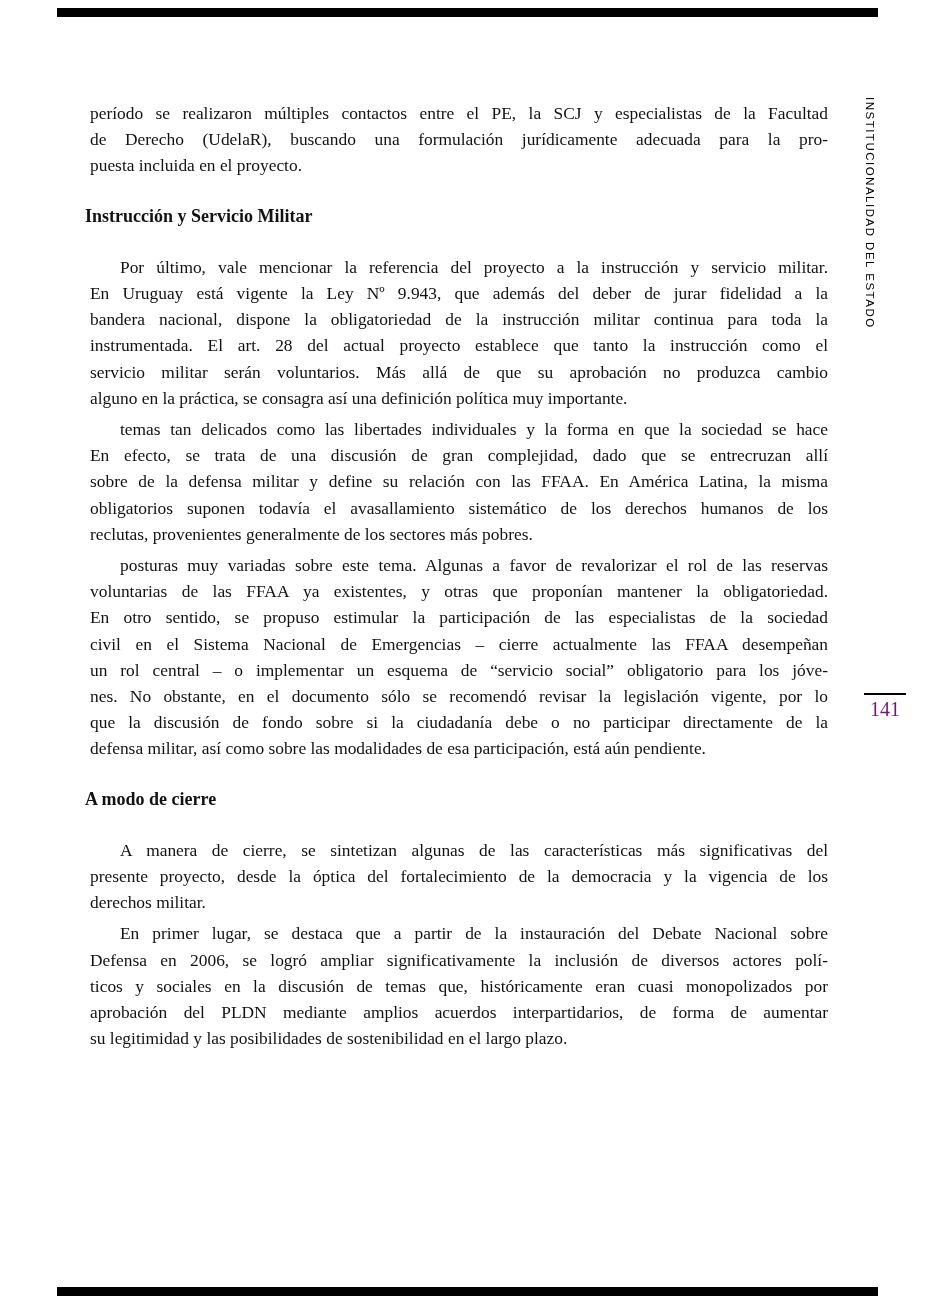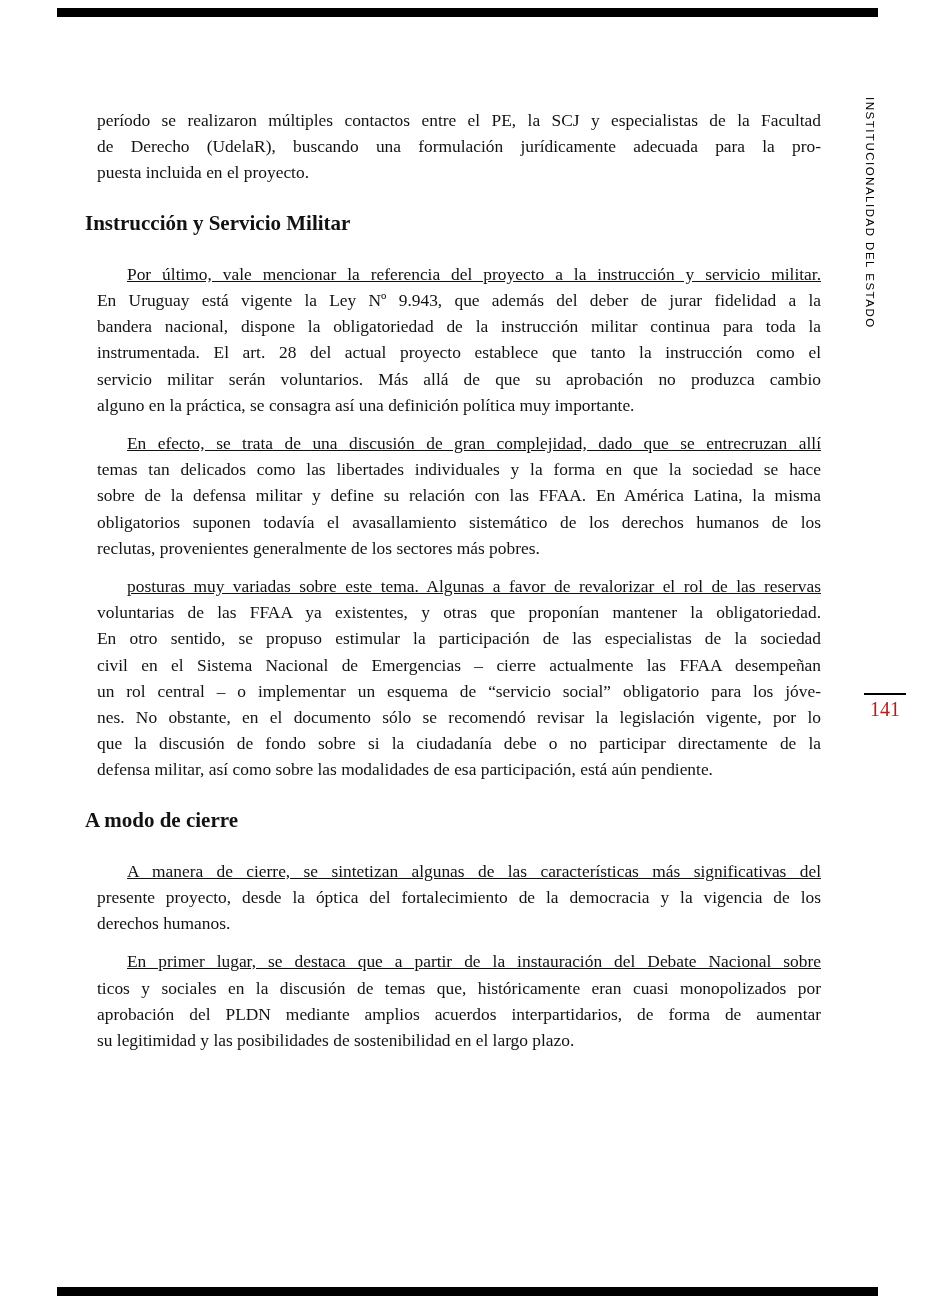--- a/index.html
+++ b/index.html
@@ -27,36 +27,35 @@
   .scan-bar.bottom { top: 1287px; }
 
   #content {
     position: absolute;
     left: 85px;
     top: 95px;
     width: 748px;
     font-size: 17.4px;
     line-height: 26.2px;
   }
-  .para { margin: 12px; }
+  .para { margin: 5px; }
   .line {
     text-align: justify;
     text-align-last: justify;
     white-space: normal;
   }
   .line.last {
     text-align-last: left;
   }
   .para.indent .line:first-child {
     text-indent: 30px;
-    text-decoration: underline;
   }
   .heading {
     font-weight: bold;
-    font-size: 21px;
+    font-size: 18px;
     margin-top: 24px;
     margin-bottom: 25px;
   }
 
   #sidebar-label {
     position: absolute;
     left: 864px;
     top: 97px;
     height: 230px;
     writing-mode: vertical-rl;
@@ -75,21 +74,21 @@
   }
   #pagenum-rule {
     border-top: 2px solid #000000;
     width: 42px;
     height: 0;
     margin-bottom: 3px;
   }
   #pagenum {
     font-size: 20px;
     line-height: 22px;
-    color: #b91c1c;
+    color: #701a75;
   }
 </style>
 </head>
 <body>
 
 <div id="page">
   <div class="scan-bar top"></div>
   <div class="scan-bar bottom"></div>
 
   <div id="content">
@@ -101,44 +100,45 @@
       <div class="heading">Instrucción y Servicio Militar</div>
       <div class="para indent">
         <div class="line">Por último, vale mencionar la referencia del proyecto a la instrucción y servicio militar.</div>
         <div class="line">En Uruguay está vigente la Ley Nº 9.943, que además del deber de jurar fidelidad a la</div>
         <div class="line">bandera nacional, dispone la obligatoriedad de la instrucción militar continua para toda la</div>
         <div class="line">instrumentada. El art. 28 del actual proyecto establece que tanto la instrucción como el</div>
         <div class="line">servicio militar serán voluntarios. Más allá de que su aprobación no produzca cambio</div>
         <div class="line last">alguno en la práctica, se consagra así una definición política muy importante.</div>
       </div>
       <div class="para indent">
+        <div class="line">temas tan delicados como las libertades individuales y la forma en que la sociedad se hace</div>
         <div class="line">En efecto, se trata de una discusión de gran complejidad, dado que se entrecruzan allí</div>
-        <div class="line">temas tan delicados como las libertades individuales y la forma en que la sociedad se hace</div>
         <div class="line">sobre de la defensa militar y define su relación con las FFAA. En América Latina, la misma</div>
         <div class="line">obligatorios suponen todavía el avasallamiento sistemático de los derechos humanos de los</div>
         <div class="line last">reclutas, provenientes generalmente de los sectores más pobres.</div>
       </div>
       <div class="para indent">
         <div class="line">posturas muy variadas sobre este tema. Algunas a favor de revalorizar el rol de las reservas</div>
         <div class="line">voluntarias de las FFAA ya existentes, y otras que proponían mantener la obligatoriedad.</div>
         <div class="line">En otro sentido, se propuso estimular la participación de las especialistas de la sociedad</div>
         <div class="line">civil en el Sistema Nacional de Emergencias – cierre actualmente las FFAA desempeñan</div>
         <div class="line">un rol central – o implementar un esquema de “servicio social” obligatorio para los jóve-</div>
         <div class="line">nes. No obstante, en el documento sólo se recomendó revisar la legislación vigente, por lo</div>
         <div class="line">que la discusión de fondo sobre si la ciudadanía debe o no participar directamente de la</div>
         <div class="line last">defensa militar, así como sobre las modalidades de esa participación, está aún pendiente.</div>
       </div>
       <div class="heading">A modo de cierre</div>
       <div class="para indent">
         <div class="line">A manera de cierre, se sintetizan algunas de las características más significativas del</div>
         <div class="line">presente proyecto, desde la óptica del fortalecimiento de la democracia y la vigencia de los</div>
-        <div class="line last">derechos humanos.</div>
+        <div class="line last">derechos militar.</div>
       </div>
       <div class="para indent">
         <div class="line">En primer lugar, se destaca que a partir de la instauración del Debate Nacional sobre</div>
+        <div class="line">Defensa en 2006, se logró ampliar significativamente la inclusión de diversos actores polí-</div>
         <div class="line">ticos y sociales en la discusión de temas que, históricamente eran cuasi monopolizados por</div>
         <div class="line">aprobación del PLDN mediante amplios acuerdos interpartidarios, de forma de aumentar</div>
         <div class="line last">su legitimidad y las posibilidades de sostenibilidad en el largo plazo.</div>
       </div>
     </div>
 
   <div id="sidebar-label">INSTITUCIONALIDAD DEL ESTADO</div>
 
   <div id="pagenum-block">
     <div id="pagenum-rule"></div>

